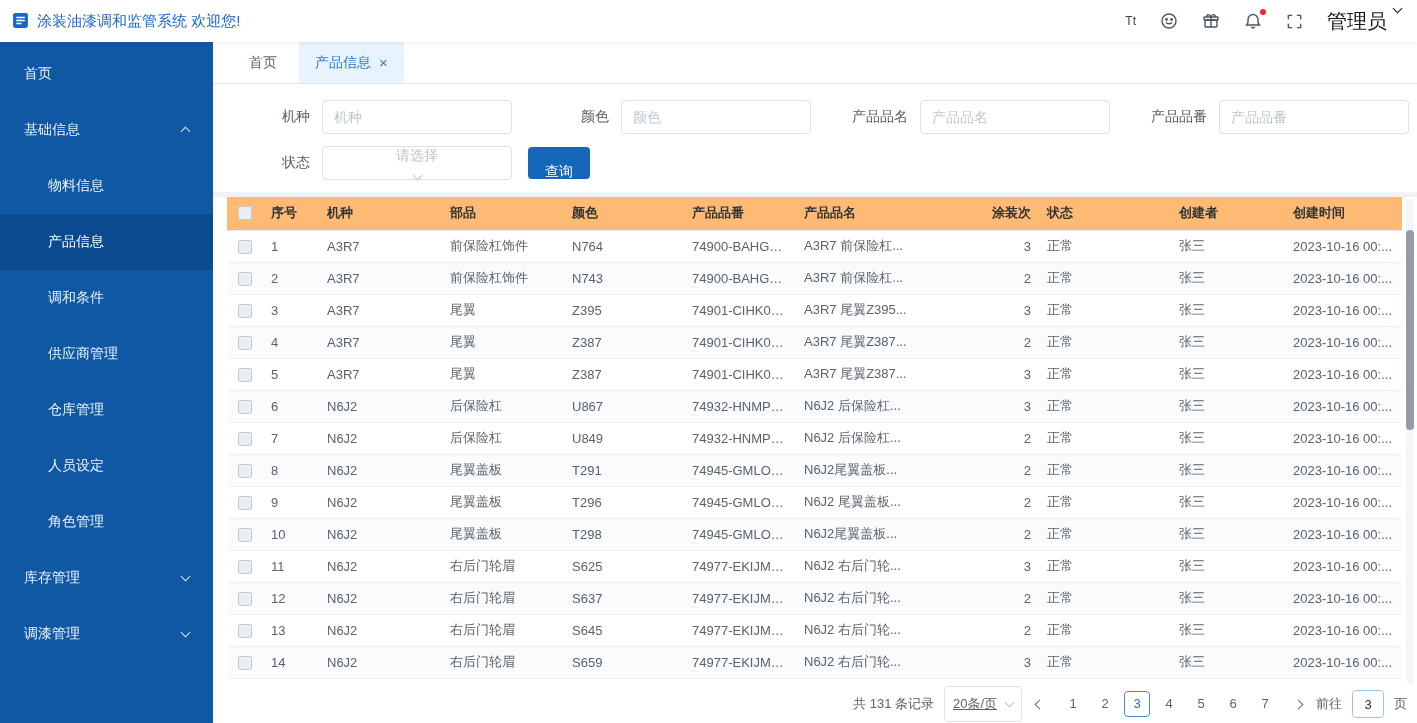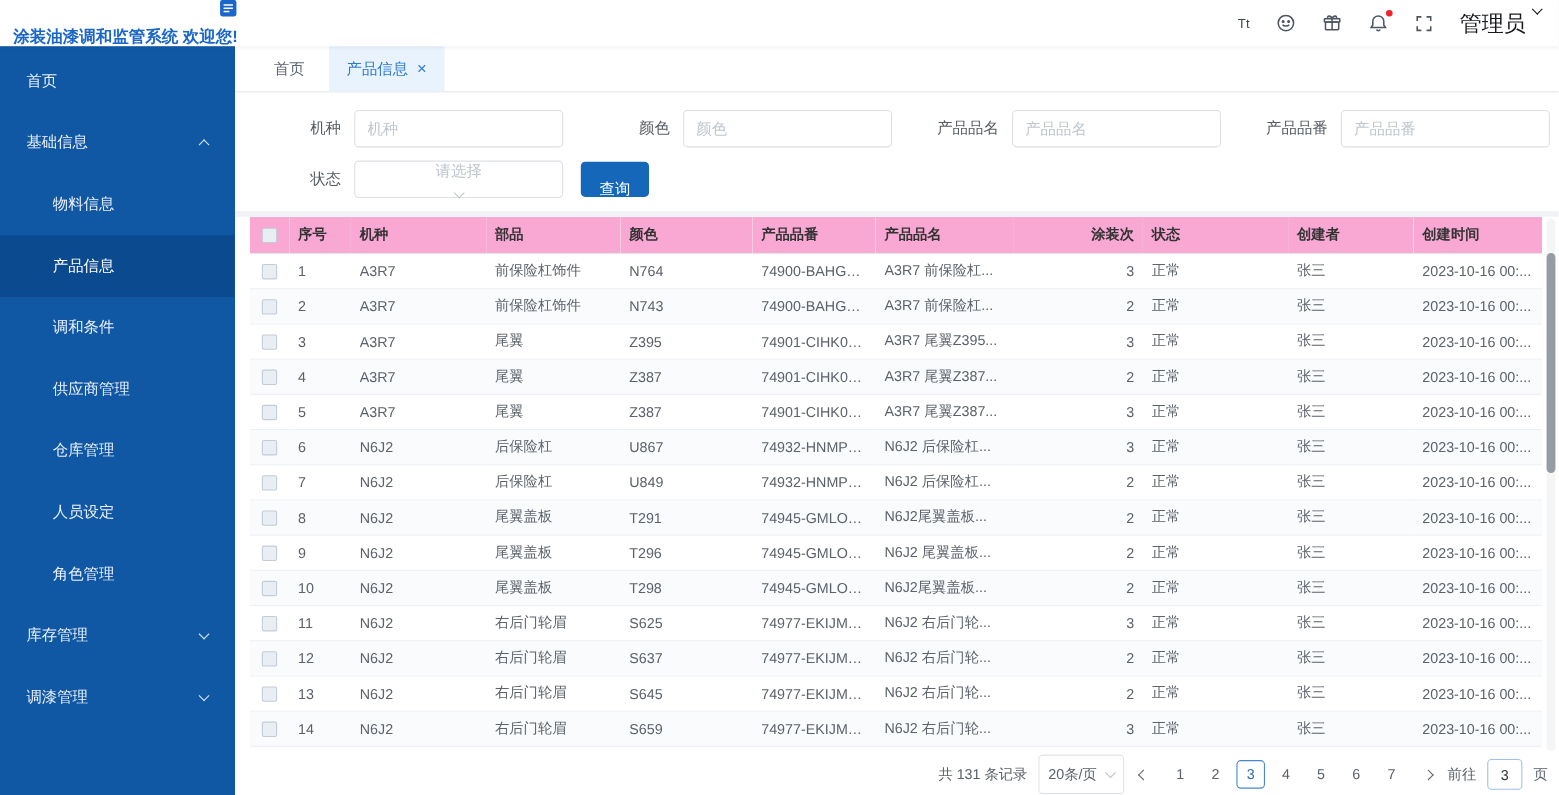--- a/index.html
+++ b/index.html
@@ -3,21 +3,21 @@
 <meta charset="utf-8">
 <style>
   * { box-sizing: border-box; }
   html,body { width:1417px; height:723px; margin:0; overflow:hidden;
     font-family:"Liberation Sans","DejaVu Sans",sans-serif; background:#fff; }
 
   
   .topbar { position:fixed; top:0; left:0; width:1417px; height:42px; background:#fff;
     display:flex; align-items:center; justify-content:space-between; padding:0 16px 0 12px;
     box-shadow:0 1px 4px rgba(0,21,41,.08); z-index:20; }
-  .brand { display:flex; align-items:flex-end; gap:8px; color:#1b66c9; font-size:15px; font-weight:700;flex-direction:column; }
+  .brand { display:flex; align-items:flex-start; gap:8px; color:#1b66c9; font-size:15px; font-weight:400; }
   .actions { display:flex; align-items:center; gap:24px; color:#4e5560; }
   .icon-btn { cursor:pointer; display:flex; align-items:center; position:relative; }
   .font-ico { font-weight:400; font-size:12px; color:#3f4650; }
   .badge { position:absolute; top:-3px; right:-4px; width:6px; height:6px; border-radius:50%; background:#f5222d; }
   .user { display:flex; align-items:flex-start; gap:7px; font-size:20px; color:#16181c; cursor:pointer; }
 
   
   .chev { display:inline-block; width:7px; height:7px;
     border-right:1.5px solid currentColor; border-bottom:1.5px solid currentColor; }
   .chev.down { transform:rotate(45deg); margin-top:-3px; }
@@ -55,37 +55,37 @@
   .select { width:190px; height:34px; border:1px solid #dcdfe6; border-radius:4px; background:#fff;
     display:flex; align-items:center; justify-content:space-between; padding:0 11px;
     font-size:14px; color:#bfc6cf; cursor:pointer;flex-direction:column; }
   .btn-query { margin-left:16px; height:32px; padding:16px 17px; background:#1568B9; color:#fff;
     border:none; border-radius:4px; font-size:14px; cursor:pointer; }
 
   .sep { flex:0 0 5px; background:#f0f2f5; }
 
   .table-area { position:relative; flex:1 1 auto; overflow:hidden; padding-left:14px; }
   table { border-collapse:collapse; table-layout:fixed; width:1175px; font-size:13px; }
-  thead th { height:33px; background:#f9a8d4; color:#333; font-weight:600; text-align:left;
-    padding:0 8px; border-bottom:1px solid #e3e7ee; white-space:nowrap; overflow:hidden; }
+  thead th { height:33px; background:#fdba74; color:#333; font-weight:600; text-align:left;
+    padding:0 8px; border-bottom:1px solid #e3e7ee; white-space:nowrap; overflow:hidden;font-family:Liberation Mono, monospace; }
   tbody td { height:32px; color:#5c626b; padding:0 8px; border-bottom:1px solid #edf0f4;
     white-space:nowrap; overflow:hidden; text-overflow:ellipsis; }
   tbody tr:nth-child(even) { background:#fafbfd; }
   th.num, td.num { text-align:right; }
   th.cbcell, td.cbcell { padding:0; text-align:center; }
   .cb { width:14px; height:14px; border:1px solid #c3ccd6; border-radius:2px; background:#e9eef4;
     display:inline-block; vertical-align:middle; cursor:pointer; }
 
   .vscroll { position:absolute; right:3px; top:2px; bottom:2px; width:8px; background:#f4f5f7; border-radius:4px; }
   .vthumb { position:absolute; top:31px; height:200px; width:8px; border-radius:4px; background:#959CA4; cursor:pointer; }
 
   .pagination { flex:0 0 38px; display:flex; align-items:center; justify-content:flex-end;
     gap:10px; padding-right:10px; font-size:13px; color:#5c626b; background:#fff; }
   .psel { width:78px; height:28px; border:1px solid #dfe3e8; border-radius:4px;
-    display:flex; align-items:center; justify-content:space-between; padding:17px 8px; cursor:pointer; }
+    display:flex; align-items:center; justify-content:space-between; padding:17px 8px; cursor:pointer;text-decoration:underline; }
   .parrow { color:#646a73; padding:0 4px; cursor:pointer; display:flex; align-items:center; }
   .pages { display:flex; align-items:center; }
   .pnum { min-width:26px; height:26px; line-height:24px; text-align:center; margin:0 3px;
     border-radius:4px; border:1px solid transparent; cursor:pointer; }
   .pnum.cur { border-color:#4a86d2; color:#2d6fc2; background:#fff; }
   .goto-input { width:32px; height:28px; border:1px solid #9dc3ed; border-radius:4px;
     text-align:center; font-size:13px; color:#333; outline:none; }
   svg { display:block; }
 </style>
 </head>

